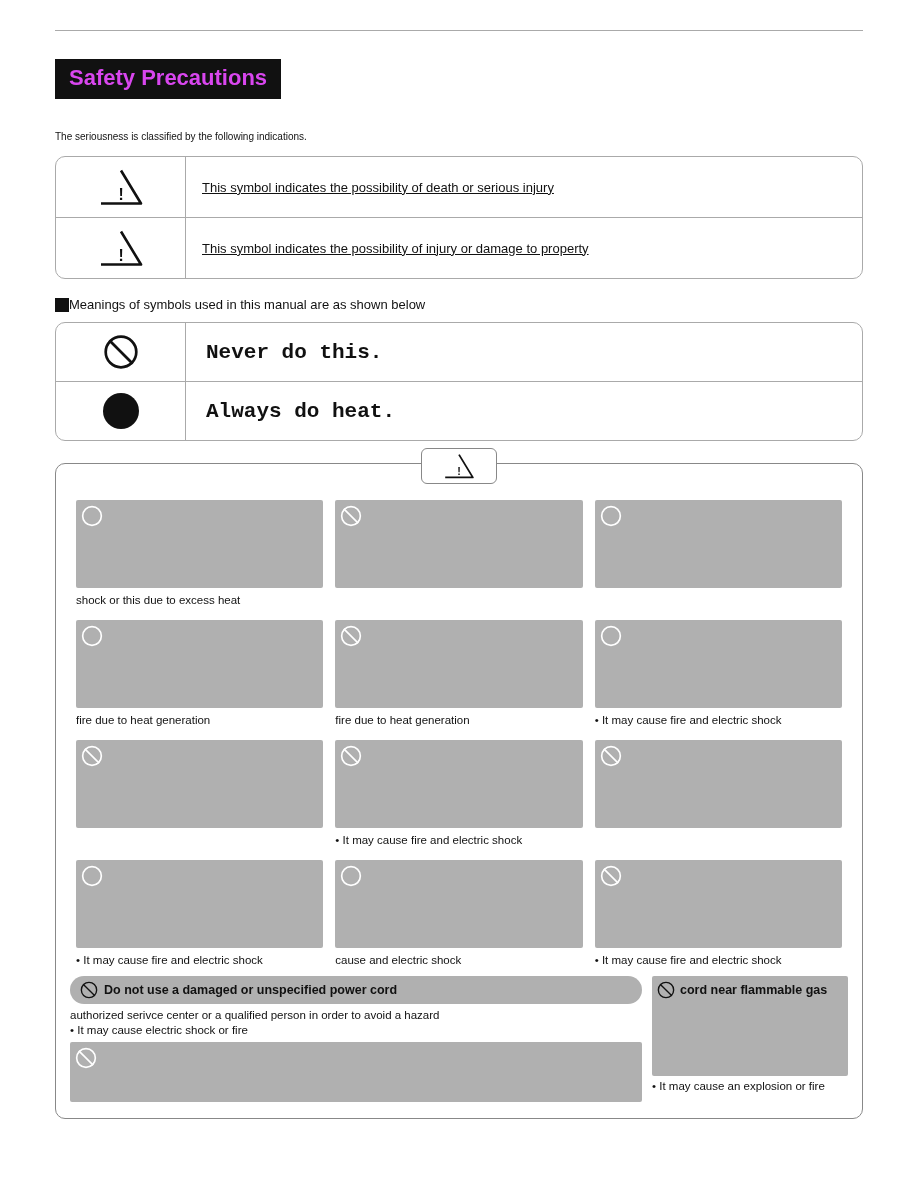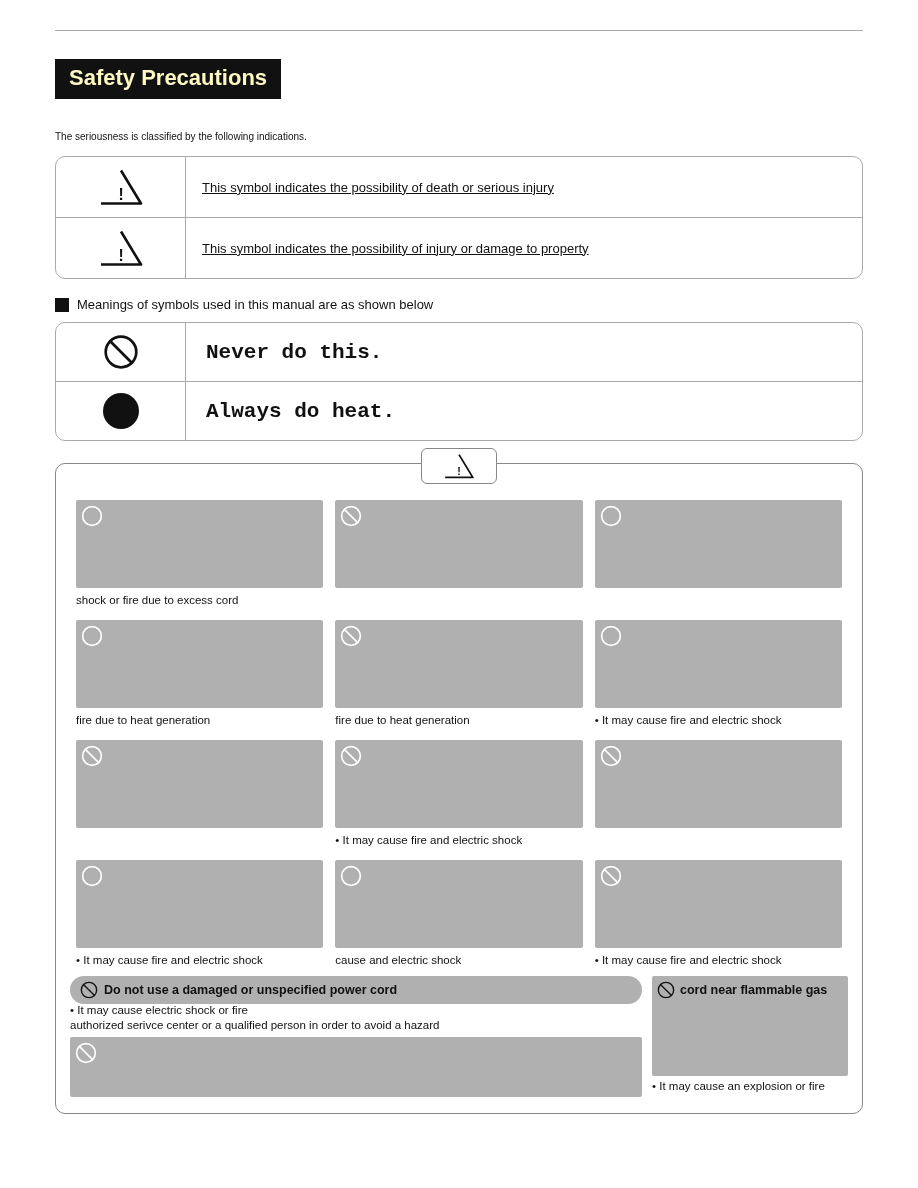--- a/index.html
+++ b/index.html
@@ -22,21 +22,21 @@
     }
 
     .top-rule {
       border: none;
       border-top: 1.5px solid #aaa;
       margin-bottom: 28px;
     }
 
     .title-bar {
       background: #111;
-      color: #fef9c3;
+      color: #d946ef;
       font-size: 22px;
       font-weight: bold;
       padding: 6px 14px 8px 14px;
       display: inline-block;
       margin-bottom: 32px;
     }
 
     .intro-text {
       font-size: 10px;
       margin-bottom: 14px;
@@ -82,21 +82,20 @@
     
     .triangle-icon {
       width: 44px;
       height: 40px;
     }
 
     
     .meanings-header {
       display: flex;
       align-items: center;
-      gap: 8px;
       margin-bottom: 10px;
       font-size: 13px;
     }
 
     .black-square {
       width: 14px;
       height: 14px;
       background: #111;
       display: inline-block;
       flex-shrink: 0;
@@ -237,20 +236,21 @@
 
     .do-not-bar {
       background: #b0b0b0;
       border-radius: 14px;
       padding: 5px 10px;
       display: flex;
       align-items: center;
       gap: 6px;
       font-size: 12.5px;
       font-weight: bold;
+      margin-bottom: 5px;
     }
 
     .small-text {
       font-size: 11.5px;
       margin-bottom: 3px;
     }
 
     .gray-bar-bottom {
       background: #b0b0b0;
       height: 60px;
@@ -351,21 +351,21 @@
     </div>
 
     <div class="grid-container">
 
       <div class="grid-cell">
         <div class="gray-img">
           <svg width="22" height="22" viewBox="0 0 40 40">
             <circle cx="20" cy="20" r="17" fill="none" stroke="#fff" stroke-width="3"></circle>
           </svg>
         </div>
-        <span class="cell-caption">shock or fire due to excess cord</span>
+        <span class="cell-caption">shock or this due to excess heat</span>
       </div>
 
       <div class="grid-cell">
         <div class="gray-img">
           <svg width="22" height="22" viewBox="0 0 40 40">
             <circle cx="20" cy="20" r="17" fill="none" stroke="#fff" stroke-width="3"></circle>
             <line x1="7" y1="7" x2="33" y2="33" stroke="#fff" stroke-width="3"></line>
           </svg>
         </div>
         <span class="cell-caption"></span>
@@ -470,22 +470,22 @@
 
     <div class="bottom-section">
       <div class="bottom-left">
         <div class="do-not-bar">
           <svg width="18" height="18" viewBox="0 0 40 40">
             <circle cx="20" cy="20" r="17" fill="none" stroke="#111" stroke-width="3"></circle>
             <line x1="7" y1="7" x2="33" y2="33" stroke="#111" stroke-width="3"></line>
           </svg>
           <span>Do not use a damaged or unspecified power cord</span>
         </div>
+        <p class="small-text">authorized serivce center or a qualified person in order to avoid a hazard</p>
         <p class="small-text">• It may cause electric shock or fire</p>
-        <p class="small-text">authorized serivce center or a qualified person in order to avoid a hazard</p>
         <div class="gray-bar-bottom">
           <svg width="22" height="22" viewBox="0 0 40 40">
             <circle cx="20" cy="20" r="17" fill="none" stroke="#fff" stroke-width="3"></circle>
             <line x1="7" y1="7" x2="33" y2="33" stroke="#fff" stroke-width="3"></line>
           </svg>
         </div>
       </div>
 
       <div class="bottom-right">
         <div style="background:#b0b0b0; min-height:100px; border-radius:2px; padding:5px; display:flex; flex-direction:column; gap:4px;">

